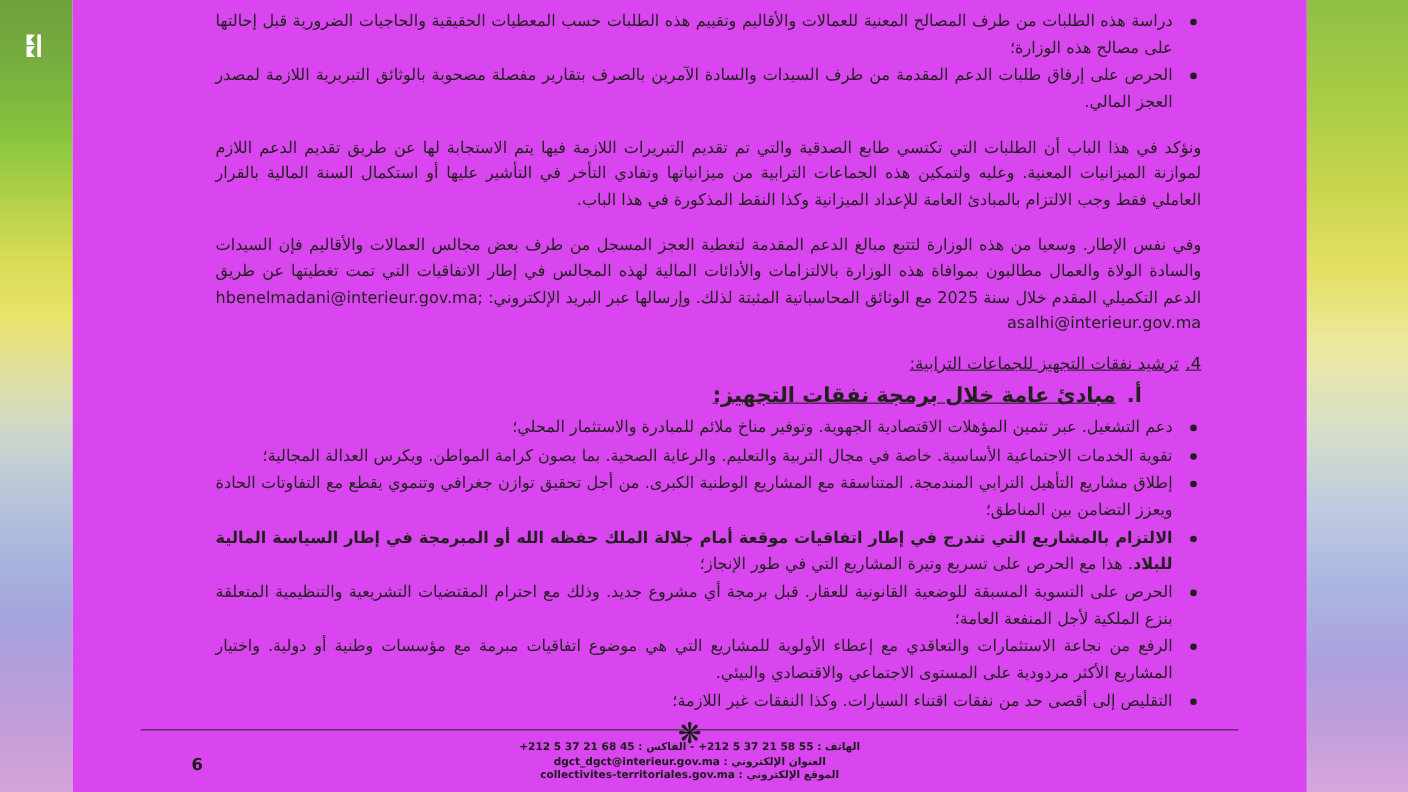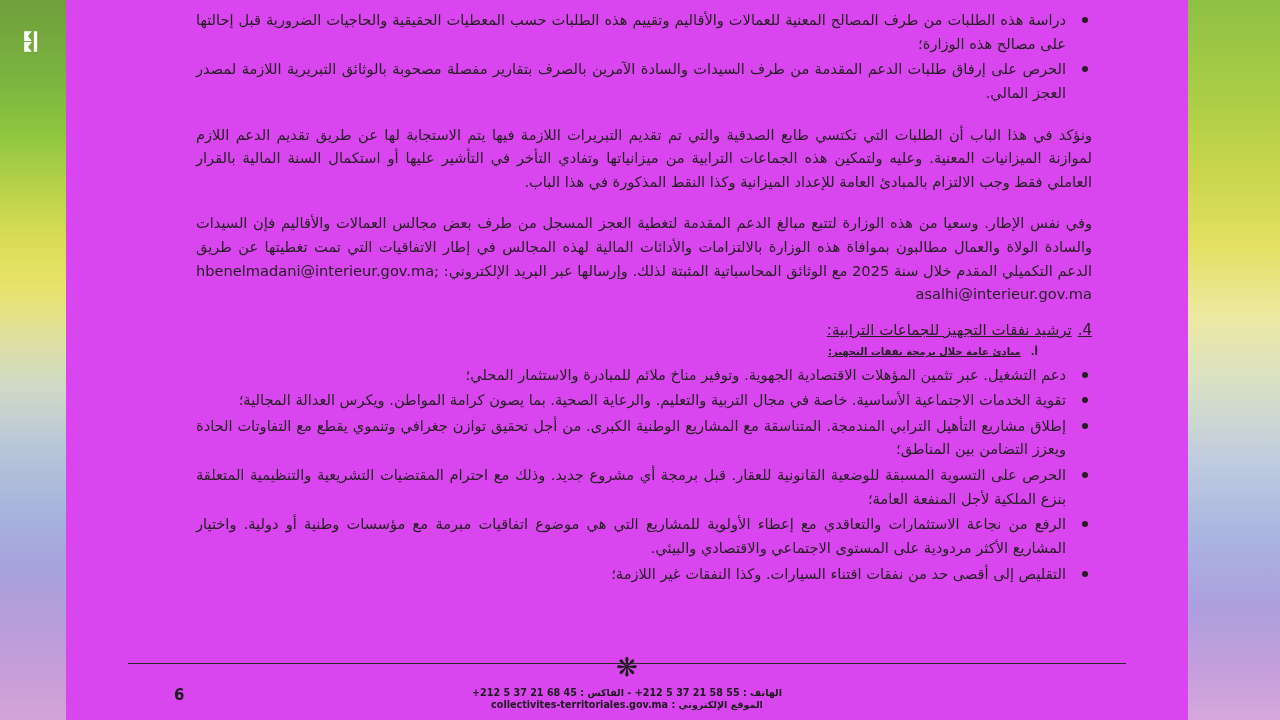--- a/index.html
+++ b/index.html
@@ -131,21 +131,21 @@
     text-align: right;
     font-size: 15px;
   }
   .sect-title .num { margin-left: 6px; }
 
   .sub-title {
     margin: 2px 0 2px 0;
     padding-right: 54px;
     font-weight: bold;
     text-align: right;
-    font-size: 10px;
+    font-size: 19px;
   }
   .sub-title u { text-decoration: underline; }
   .sub-title .roman {
     display: inline-block;
     margin-left: 10px;
     font-weight: bold;
     text-decoration: none;
   }
 
   .lead { margin: 2px 0 3px 0; }
@@ -230,29 +230,33 @@
 
       <div class="sub-title">
         <span class="roman">أ.</span><u>مبادئ عامة خلال برمجة نفقات التجهيز:</u>
       </div>
 
 
       <ul class="bullets">
         <li>دعم التشغيل. عبر تثمين المؤهلات الاقتصادية الجهوية. وتوفير مناخ ملائم للمبادرة والاستثمار المحلي؛</li>
         <li>تقوية الخدمات الاجتماعية الأساسية. خاصة في مجال التربية والتعليم. والرعاية الصحية. بما يصون كرامة المواطن. ويكرس العدالة المجالية؛</li>
         <li>إطلاق مشاريع التأهيل الترابي المندمجة. المتناسقة مع المشاريع الوطنية الكبرى. من أجل تحقيق توازن جغرافي وتنموي يقطع مع التفاوتات الحادة ويعزز التضامن بين المناطق؛</li>
+        <li>
+          <span class="bold">الالتزام بالمشاريع التي تندرج في إطار </span><span class="bold">اتفاقيات موقعة أمام جلالة الملك حفظه الله أو المبرمجة في إطار السياسة المالية للبلاد</span><span>. هذا مع الحرص على تسريع وتيرة المشاريع التي في طور الإنجاز؛</span>
+        </li>
         <li>الحرص على التسوية المسبقة للوضعية القانونية للعقار. قبل برمجة أي مشروع جديد. وذلك مع احترام المقتضيات التشريعية والتنظيمية المتعلقة بنزع الملكية لأجل المنفعة العامة؛</li>
         <li>الرفع من نجاعة الاستثمارات والتعاقدي مع إعطاء الأولوية للمشاريع التي هي موضوع اتفاقيات مبرمة مع مؤسسات وطنية أو دولية. واختيار المشاريع الأكثر مردودية على المستوى الاجتماعي والاقتصادي والبيئي.</li>
         <li>التقليص إلى أقصى حد من نفقات اقتناء السيارات. وكذا النفقات غير اللازمة؛</li>
       </ul>
 
     </div>
 
     <div class="footer-rule"></div>
     <div class="footer-emblem">❋</div>
     <div class="footer-lines">
       <div>الهاتف : 55 58 21 37 5 212+ - الفاكس : 45 68 21 37 5 212+</div>
+      <div>العنوان الإلكتروني : dgct_dgct@interieur.gov.ma</div>
       <div>الموقع الإلكتروني : collectivites-territoriales.gov.ma</div>
     </div>
     <div class="page-number">6</div>
   </div>
 
 </div>
 
 </body></html>

